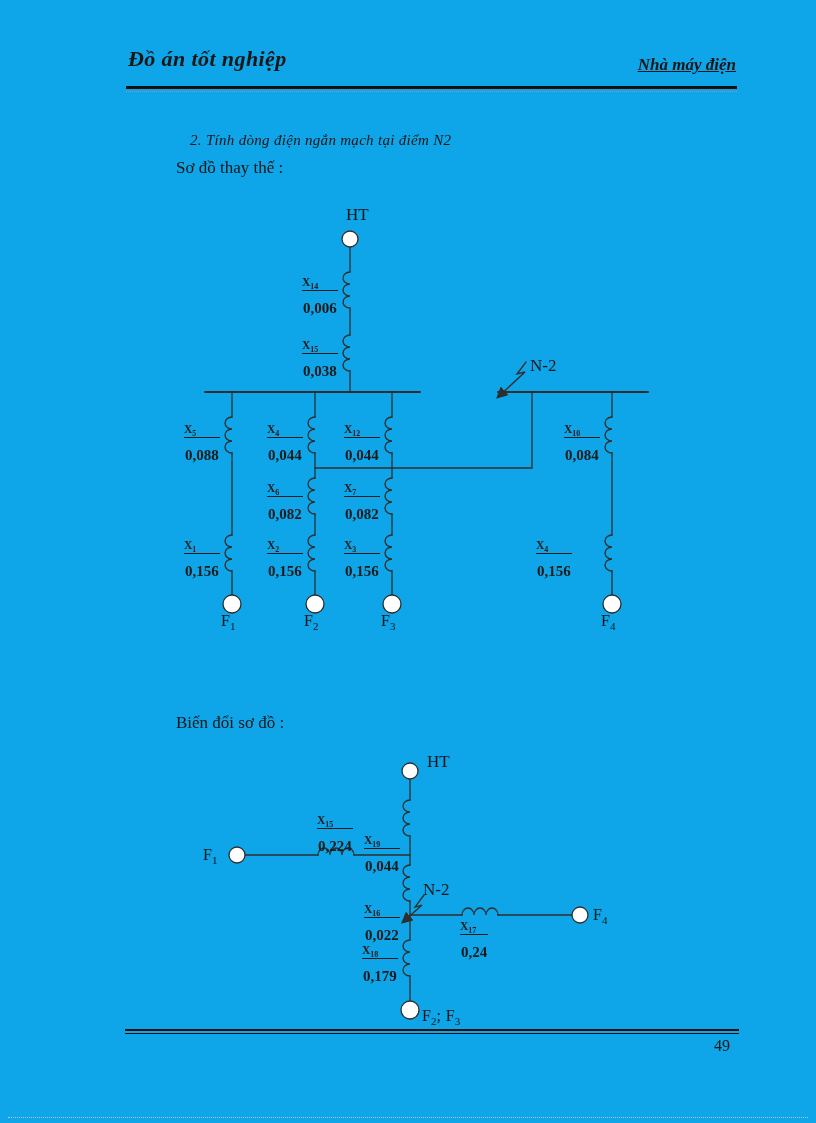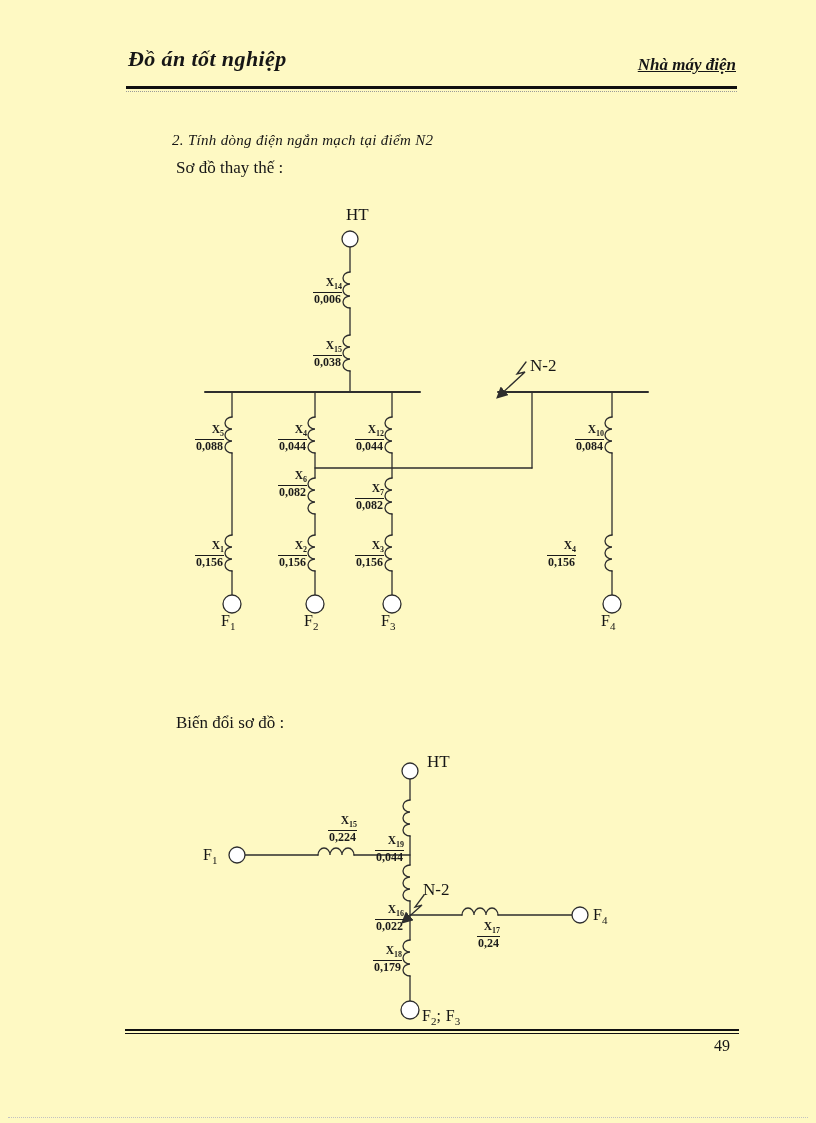--- a/index.html
+++ b/index.html
@@ -1,38 +1,38 @@
 <!DOCTYPE html>
 <html><head>
 <meta charset="utf-8">
 <style>
   html,body{margin:0;padding:0;background:#e8e8e8;}
   .page{
-    position:relative;width:816px;height:1123px;margin:0 auto;background:#fef9c3;
+    position:relative;width:816px;height:1123px;margin:0 auto;background:#0ea5e9;
     font-family:"Liberation Serif",serif;color:#161616;overflow:hidden;
   }
   
   .h-left{position:absolute;left:128px;top:46px;font-size:22px;font-style:italic;font-weight:bold;letter-spacing:.4px;}
   .h-right{position:absolute;right:80px;top:55px;font-size:17px;font-style:italic;font-weight:bold;text-decoration:underline;}
   .header-rule{position:absolute;left:126px;top:86px;width:611px;height:2px;
     border-top:3px solid #101010;border-bottom:1px dotted #9a9a9a;}
   .footer-rule{position:absolute;left:125px;top:1029px;width:614px;height:2px;
     border-top:2px solid #111;border-bottom:1px solid #111;}
   .page-num{position:absolute;left:714px;top:1037px;font-size:16px;}
   .bottom-dots{position:absolute;left:8px;right:8px;top:1117px;border-top:1px dotted #c2c2c2;}
   
-  .sec-heading{position:absolute;left:172px;top:132px;font-size:15px;font-style:italic;letter-spacing:.3px;}
+  .sec-heading{position:absolute;left:190px;top:132px;font-size:15px;font-style:italic;letter-spacing:.3px;}
   .caption-1{position:absolute;left:176px;top:158px;font-size:17px;}
   .caption-2{position:absolute;left:176px;top:713px;font-size:17px;}
   
   svg.wires{position:absolute;left:0;top:0;width:816px;height:1123px;}
-  .frac{position:absolute;width:40px;text-align:right;line-height:1;font-weight:bold;color:#1b1b1b;}
+  .frac{position:absolute;width:40px;text-align:left;line-height:1;font-weight:bold;color:#1b1b1b;}
   .frac .num{display:block;font-size:11.5px;padding-bottom:1px;}
   .frac .num sub{font-size:8px;line-height:0;}
-  .frac .den{display:inline-block;border-top:1.3px solid #1b1b1b;font-size:12px;padding:0 1px 0 1px;}
+  .frac .den{display:inline-block;border-top:1.3px solid #1b1b1b;font-size:15px;padding:10px 1px 0 1px;}
   .node-label{position:absolute;font-size:17px;color:#161616;}
   .gen-label{position:absolute;font-size:16px;color:#161616;}
   .gen-label sub{font-size:11px;line-height:0;}
   .gen-label .sep{margin-right:5px;}
 </style>
 </head>
 <body>
 
 <div class="page">
 
@@ -149,21 +149,21 @@
     <span class="den">0,044</span>
   </div>
   <div class="frac" style="left:344px;top:424px">
     <span class="num"><span>X</span><sub>12</sub></span>
     <span class="den">0,044</span>
   </div>
   <div class="frac" style="left:564px;top:424px">
     <span class="num"><span>X</span><sub>10</sub></span>
     <span class="den">0,084</span>
   </div>
-  <div class="frac" style="left:267px;top:470px">
+  <div class="frac" style="left:267px;top:483px">
     <span class="num"><span>X</span><sub>6</sub></span>
     <span class="den">0,082</span>
   </div>
   <div class="frac" style="left:344px;top:483px">
     <span class="num"><span>X</span><sub>7</sub></span>
     <span class="den">0,082</span>
   </div>
   <div class="frac" style="left:184px;top:540px">
     <span class="num"><span>X</span><sub>1</sub></span>
     <span class="den">0,156</span>

